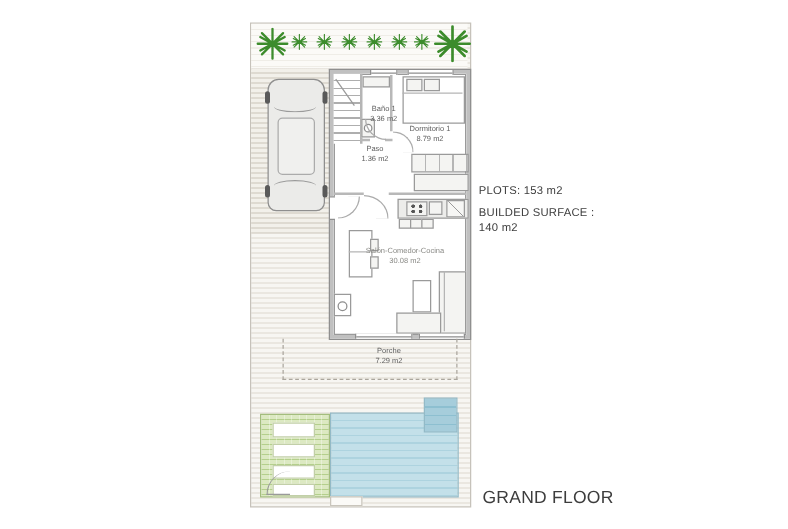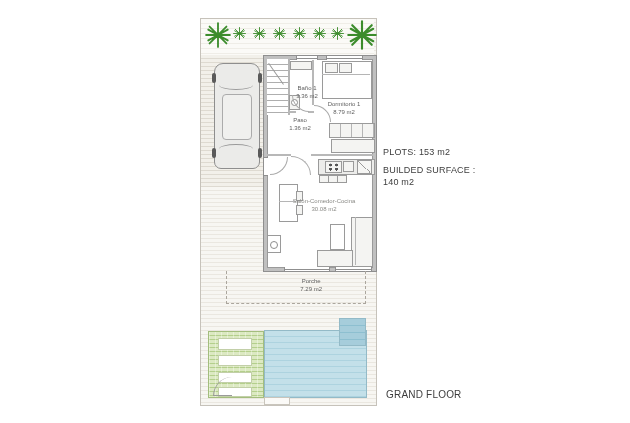--- a/index.html
+++ b/index.html
@@ -49,21 +49,21 @@
   .pool{left:63px;top:311px;width:101px;height:66px;border:1px solid #93bac7;
         background:repeating-linear-gradient(180deg,#c3e0e9 0 5px,#add3df 5px 6px);}
   .pool-steps{left:74px;top:-13px;width:25px;height:26px;border:1px solid #93bac7;
         background:repeating-linear-gradient(180deg,#a6cddb 0 6px,#8dbfd0 6px 7px);}
   .step-slab{left:63px;top:378px;width:24px;height:6px;background:#fbfaf7;border:1px solid #c9c5bc;}
   
   .rlabel{position:absolute;text-align:center;font-size:6px;line-height:1.3;color:#5f5f5f;
           transform:translateX(-50%);white-space:nowrap;z-index:5;}
   .notes{left:383px;top:147px;font-size:9px;color:#3d3d3d;line-height:1.25;letter-spacing:.2px;}
   .notes .gap{height:7px;}
-  .floor-label{left:386px;top:389px;font-size:10px;color:#3d3d3d;letter-spacing:.2px;}
+  .floor-label{left:386px;top:389px;font-size:14px;color:#3d3d3d;letter-spacing:.2px;}
   .palm{position:absolute;}
 </style>
 </head>
 <body>
 
 <div class="stage">
 
   <div class="abs plot">
 
     <div class="abs palm-strip">

